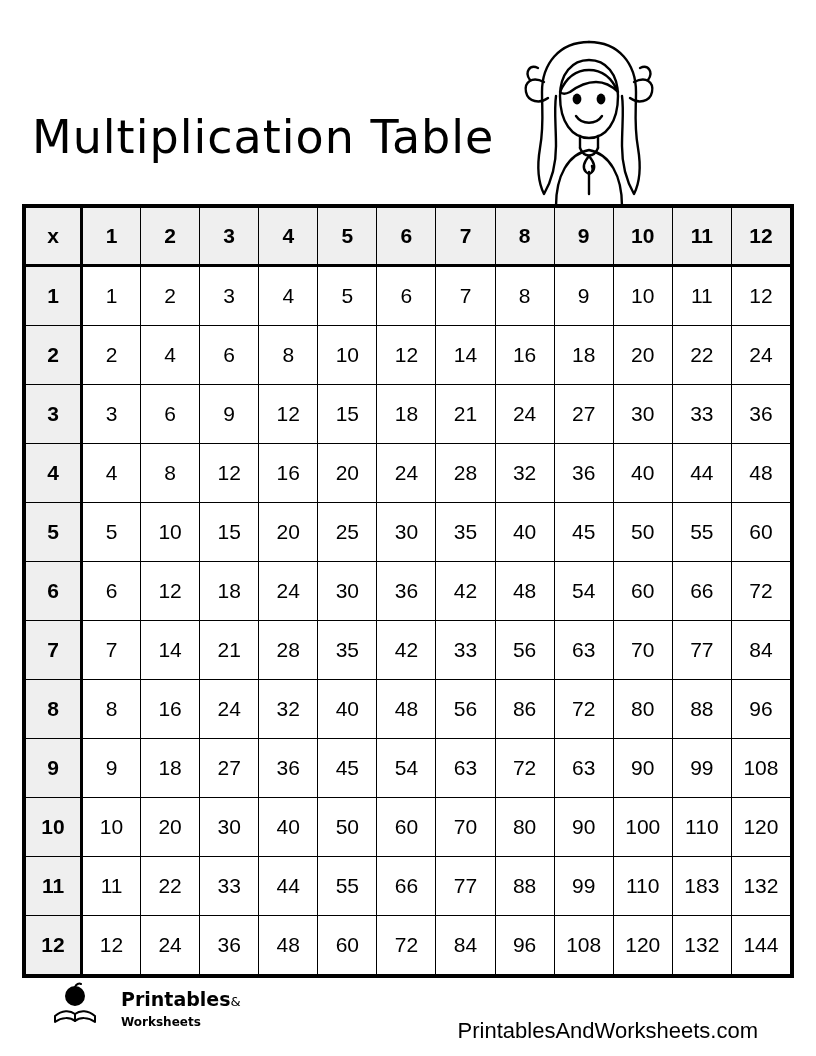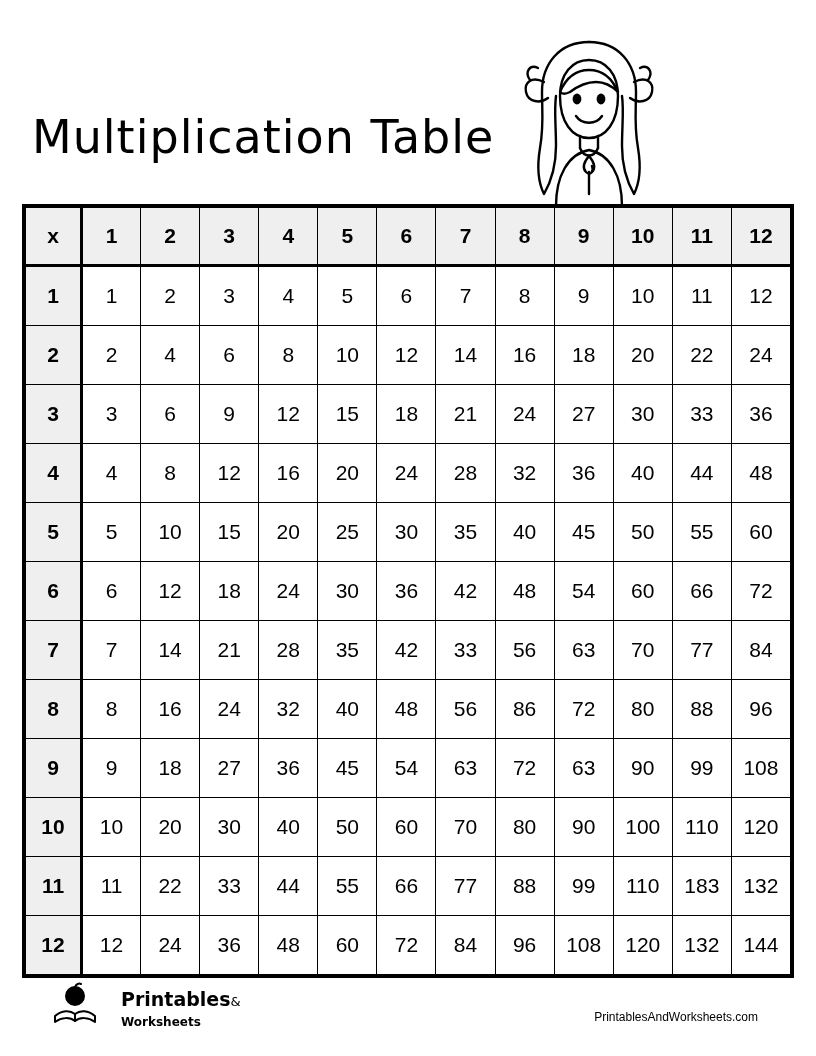--- a/index.html
+++ b/index.html
@@ -127,23 +127,23 @@
     font-size: 19px;
     font-weight: 700;
     line-height: 1.05;
   }
   .logo-text .line2 { font-size: 12px; }
   .amp { font-size: 13px; font-weight: 400; }
 
   .site-url {
     position: absolute;
     right: 58px;
-    top: 32px;
+    top: 40px;
     font-family: "Liberation Sans", sans-serif;
-    font-size: 12px;
+    font-size: 22px;
     padding-left: 12px;
   }
 </style>
 </head>
 <body>
 
 <div class="page">
 
   <div class="header">
     <div class="title">Multiplication Table</div>

